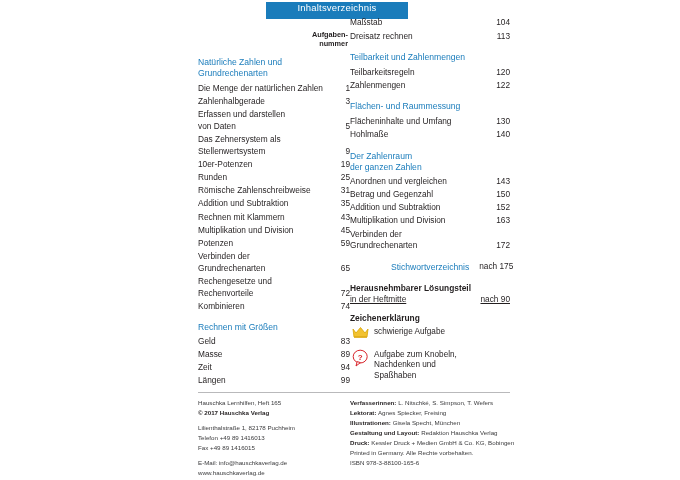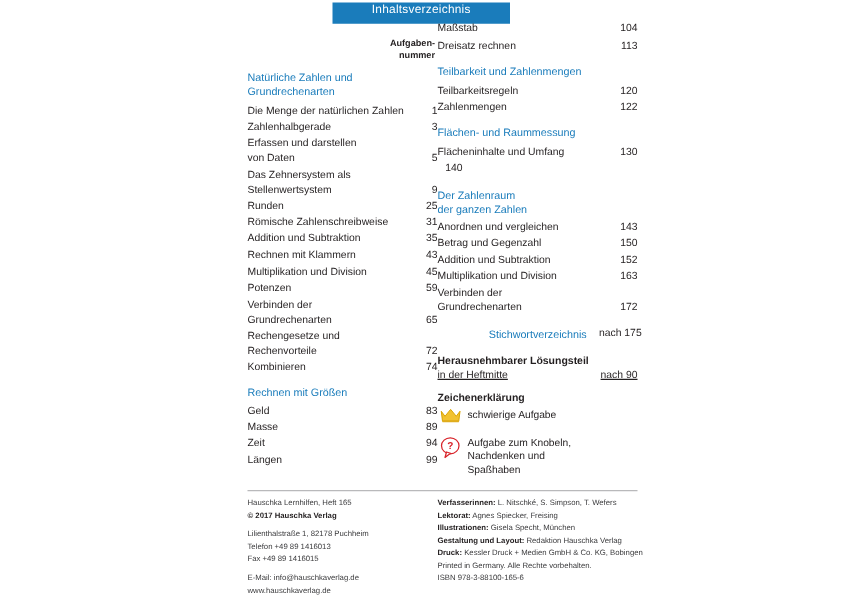--- a/index.html
+++ b/index.html
@@ -115,20 +115,24 @@
         </div>
         <div class="entry">
           <span class="label"><span>Erfassen und darstellen</span><span class="l2">von Daten</span></span>
           <span class="num">5</span>
         </div>
         <div class="entry">
           <span class="label"><span>Das Zehnersystem als</span><span class="l2">Stellenwertsystem</span></span>
           <span class="num">9</span>
         </div>
         <div class="entry">
+          <span class="label"><span>10er-Potenzen</span></span>
+          <span class="num">19</span>
+        </div>
+        <div class="entry">
           <span class="label"><span>Runden</span></span>
           <span class="num">25</span>
         </div>
         <div class="entry">
           <span class="label"><span>Römische Zahlenschreibweise</span></span>
           <span class="num">31</span>
         </div>
         <div class="entry">
           <span class="label"><span>Addition und Subtraktion</span></span>
           <span class="num">35</span>
@@ -203,20 +207,21 @@
           <span class="num">122</span>
         </div>
         <div class="sec-title">
           <div>Flächen- und Raummessung</div>
         </div>
         <div class="entry">
           <span class="label"><span>Flächeninhalte und Umfang</span></span>
           <span class="num">130</span>
         </div>
         <div class="entry">
+          <span class="label"><span>Hohlmaße</span></span>
           <span class="num">140</span>
         </div>
         <div class="sec-title">
           <div>Der Zahlenraum</div>
           <div>der ganzen Zahlen</div>
         </div>
         <div class="entry">
           <span class="label"><span>Anordnen und vergleichen</span></span>
           <span class="num">143</span>
         </div>

